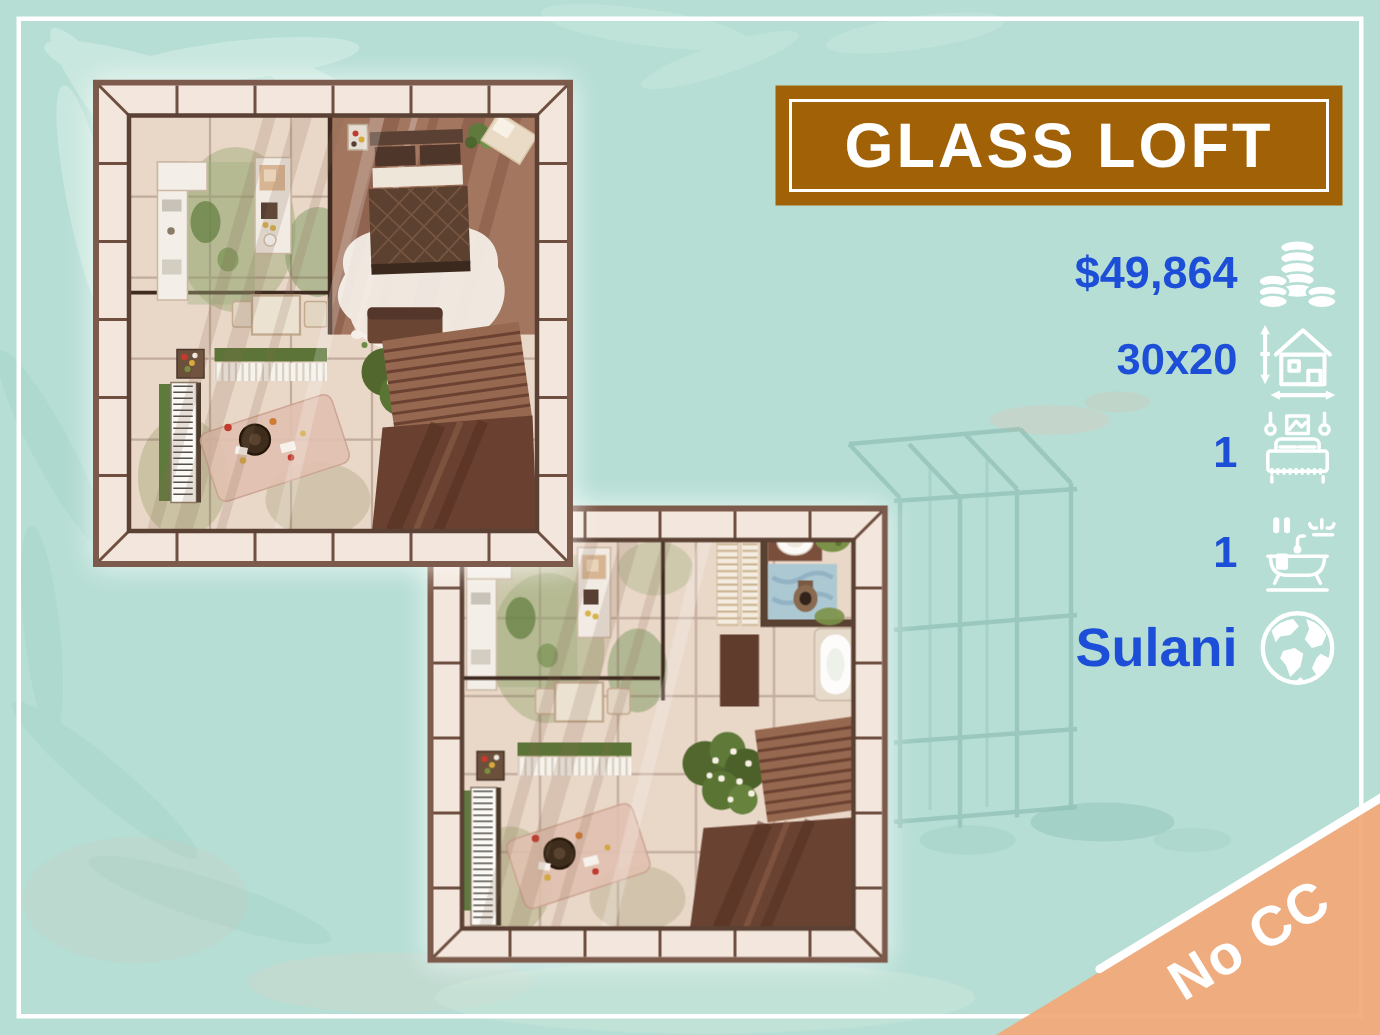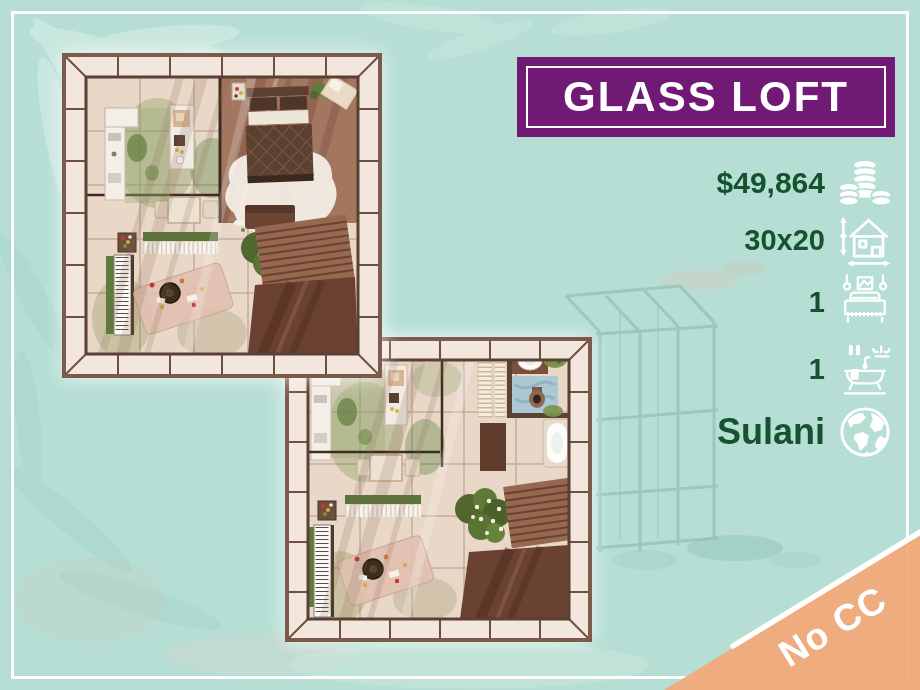--- a/index.html
+++ b/index.html
@@ -16,33 +16,33 @@
     border:3px solid #ffffff;z-index:5;pointer-events:none;
   }
   
   .plan{position:absolute;filter:drop-shadow(0 0 10px rgba(255,255,255,0.75));}
   .plan svg{display:block;}
   .plan-upper{left:62px;top:53px;width:320px;height:325px;z-index:3;}
   .plan-lower{left:285px;top:337px;width:307px;height:305px;z-index:2;}
   
   .banner{
     position:absolute;left:517px;top:57px;width:378px;height:80px;
-    background:#701a75;z-index:4;display:flex;align-items:center;justify-content:center;
+    background:#a16207;z-index:4;display:flex;align-items:center;justify-content:center;
   }
   .banner::after{
     content:"";position:absolute;left:9px;top:9px;right:9px;bottom:9px;
     border:2px solid #ffffff;pointer-events:none;
   }
   .banner-title{
     color:#ffffff;font-size:42px;font-weight:bold;letter-spacing:2px;line-height:1;
   }
   
   .stats{position:absolute;left:0;top:0;width:920px;height:690px;z-index:4;pointer-events:none;}
   .stat-row{position:absolute;right:28px;display:flex;align-items:center;gap:13px;color:#fff;}
-  .stat-value{font-weight:bold;color:#14532d;white-space:nowrap;}
+  .stat-value{font-weight:bold;color:#1d4ed8;white-space:nowrap;}
   .row-price{top:157px;height:52px;}
   .row-price .stat-value{font-size:30px;}
   .row-size{top:211px;height:58px;}
   .row-size .stat-value{font-size:29px;}
   .row-beds{top:273px;height:59px;align-items:flex-end;}
   .row-beds .stat-value{font-size:29px;margin-bottom:13px;}
   .row-baths{top:341px;height:57px;align-items:flex-end;}
   .row-baths .stat-value{font-size:29px;margin-bottom:12px;}
   .row-world{top:404px;height:56px;}
   .row-world .stat-value{font-size:36px;}

